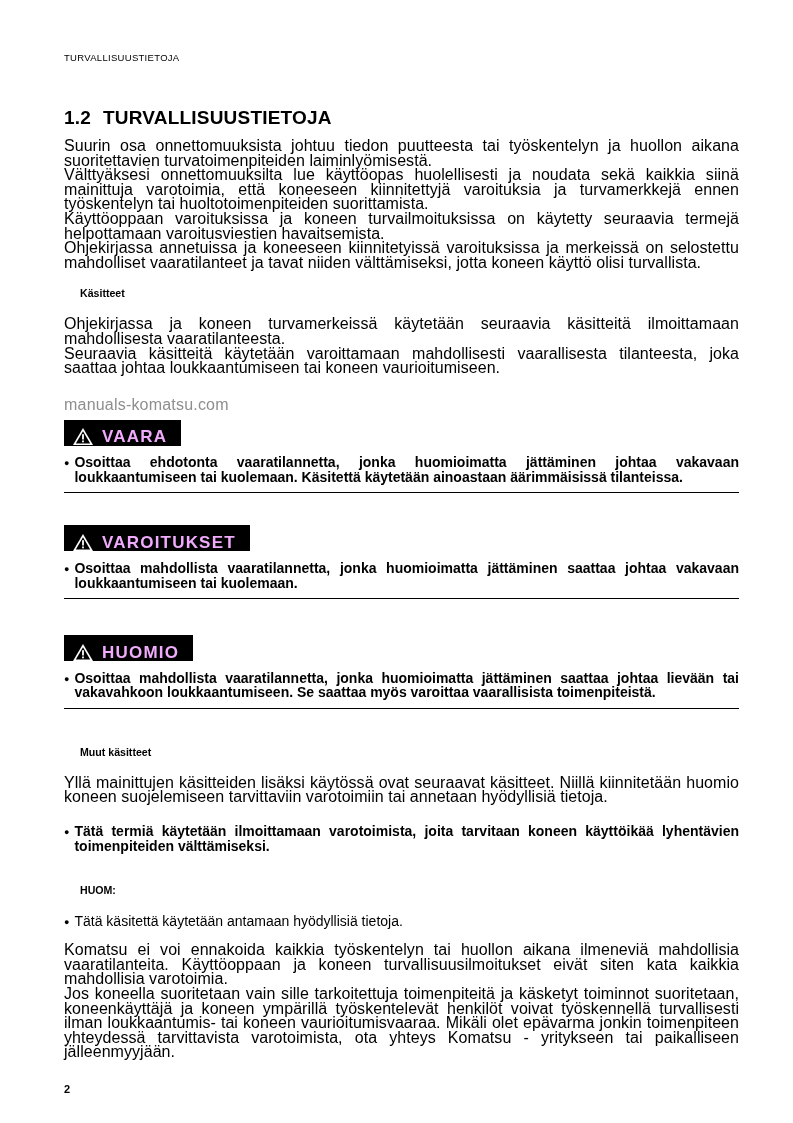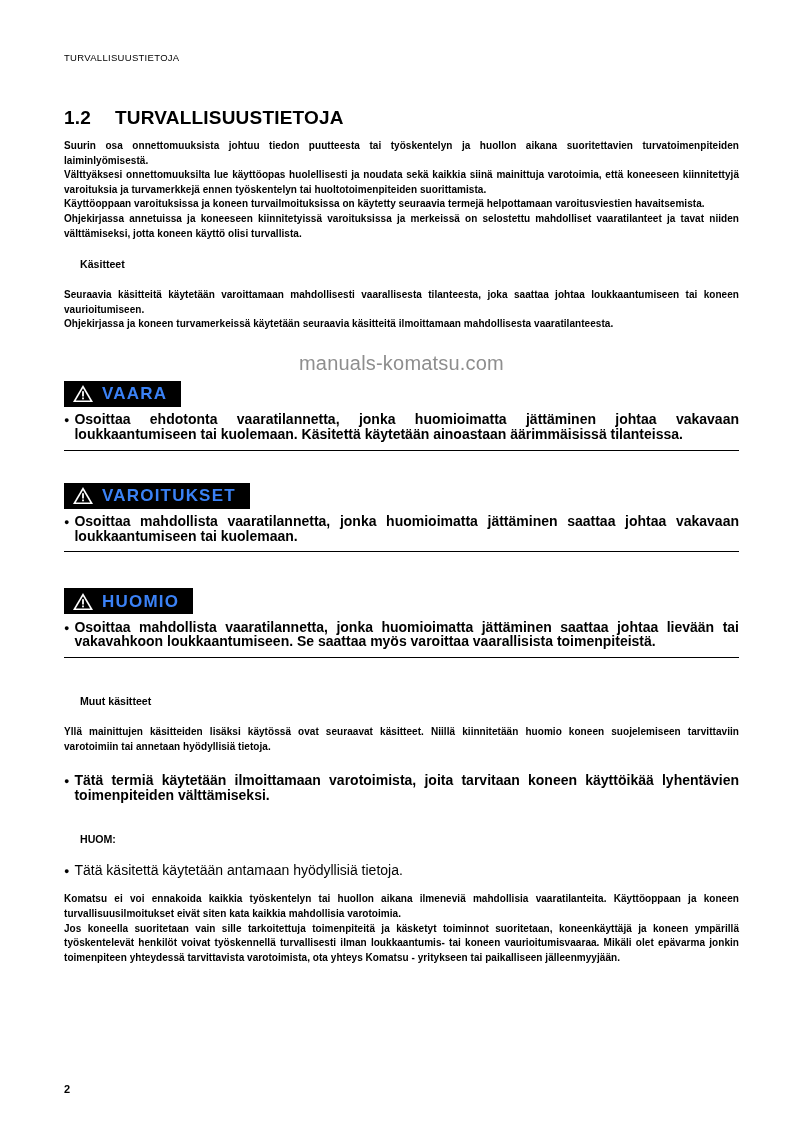--- a/index.html
+++ b/index.html
@@ -31,48 +31,46 @@
   }
   .section-title {
     font-size: 19px;
     font-weight: bold;
     letter-spacing: 0.2px;
     margin-top: 44px;
     margin-bottom: 10px;
   }
   .section-title .num {
     display: inline-block;
-    margin-right: 24px;
+    margin-right: 12px;
   }
   p.body-text {
-    font-size: 10px;
+    font-size: 16px;
     line-height: 14.6px;
     text-align: justify;
     margin: 0 0 0 0;
     letter-spacing: 0.05px;
-    font-weight: bold;
   }
   .watermark {
-    text-align: center;
-    font-size: 20px;
+    font-size: 16px;
     color: #8e8e8e;
     margin-top: 20px;
     margin-bottom: 6px;
     letter-spacing: 0.2px;
   }
   .notice-block {
     margin-top: 6px;
   }
   .notice-bar {
     background: #000000;
-    color: #3b82f6;
+    color: #f0abfc;
     display: inline-flex;
     align-items: center;
     height: 26px;
-    padding: 0 14px 0 8px;
+    padding: 8px 14px 0 8px;
     box-sizing: border-box;
   }
   .notice-bar .tri {
     width: 22px;
     height: 19px;
     margin-right: 8px;
     flex: 0 0 auto;
   }
   .notice-bar .label {
     font-size: 17px;
@@ -132,22 +130,22 @@
 
   <div class="section-title">
     <span class="num">1.2</span><span>TURVALLISUUSTIETOJA</span>
   </div>
 
   <p class="body-text">Suurin osa onnettomuuksista johtuu tiedon puutteesta tai työskentelyn ja huollon aikana suoritettavien turvatoimenpiteiden laiminlyömisestä.</p>
   <p class="body-text">Välttyäksesi onnettomuuksilta lue käyttöopas huolellisesti ja noudata sekä kaikkia siinä mainittuja varotoimia, että koneeseen kiinnitettyjä varoituksia ja turvamerkkejä ennen työskentelyn tai huoltotoimenpiteiden suorittamista.</p>
   <p class="body-text">Käyttöoppaan varoituksissa ja koneen turvailmoituksissa on käytetty seuraavia termejä helpottamaan varoitusviestien havaitsemista.</p>
   <p class="body-text">Ohjekirjassa annetuissa ja koneeseen kiinnitetyissä varoituksissa ja merkeissä on selostettu mahdolliset vaaratilanteet ja tavat niiden välttämiseksi, jotta koneen käyttö olisi turvallista.</p>
   <p class="sub-head">Käsitteet</p>
+  <p class="body-text">Ohjekirjassa ja koneen turvamerkeissä käytetään seuraavia käsitteitä ilmoittamaan mahdollisesta vaaratilanteesta.</p>
   <p class="body-text">Seuraavia käsitteitä käytetään varoittamaan mahdollisesti vaarallisesta tilanteesta, joka saattaa johtaa loukkaantumiseen tai koneen vaurioitumiseen.</p>
-  <p class="body-text">Ohjekirjassa ja koneen turvamerkeissä käytetään seuraavia käsitteitä ilmoittamaan mahdollisesta vaaratilanteesta.</p>
 
   <div class="watermark">manuals-komatsu.com</div>
 
   <div class="notice-block">
     <div class="notice-bar">
       <svg class="tri" viewBox="0 0 22 19">
         <polygon points="11,1 21,18 1,18" fill="#ffffff"></polygon>
         <polygon points="11,4.2 18.2,16.6 3.8,16.6" fill="#000000"></polygon>
         <rect x="10.1" y="7.2" width="1.8" height="5.3" fill="#ffffff"></rect>
         <rect x="10.1" y="13.5" width="1.8" height="1.8" fill="#ffffff"></rect>

